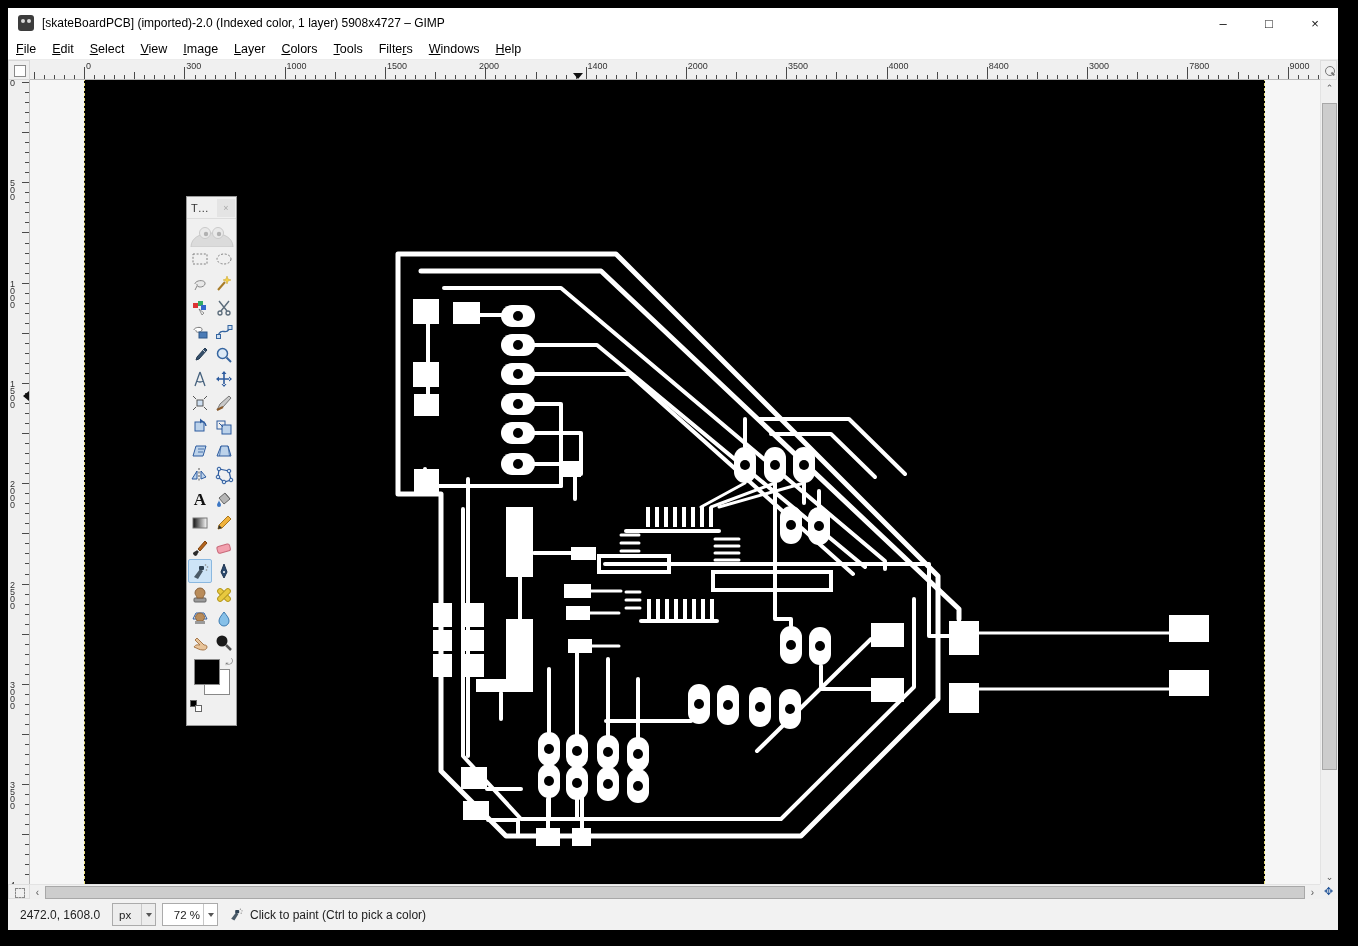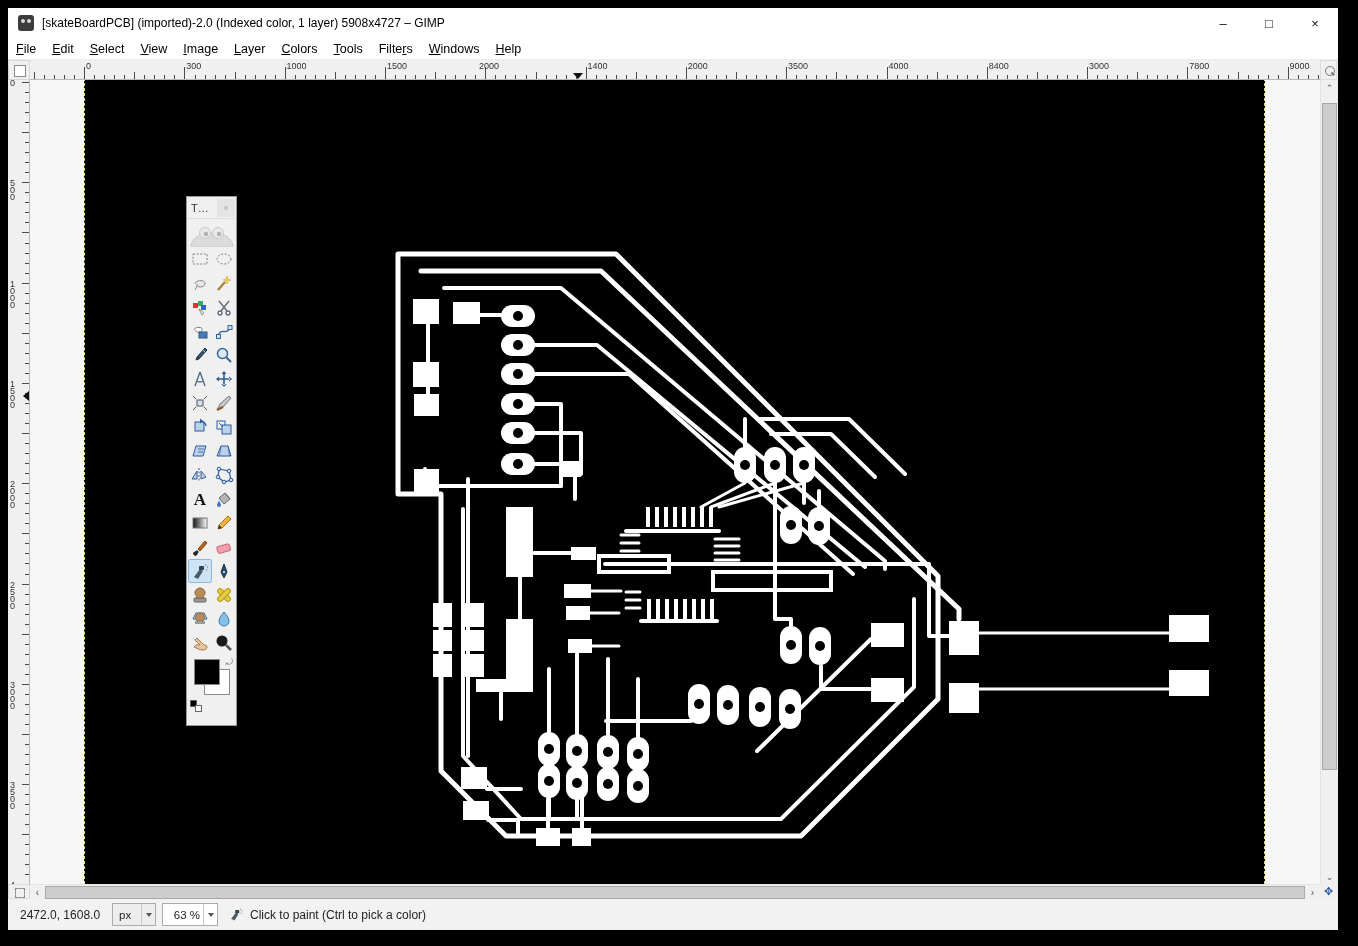--- a/index.html
+++ b/index.html
@@ -563,21 +563,21 @@
   <div id="quickmask-btn"></div>
   <div id="nav-btn">✥</div>
 
   <div id="statusbar">
     <div id="status-pos">2472.0, 1608.0</div>
     <div class="combo" id="unit-combo">
       <span style="flex:1">px</span>
       <span class="dd"></span>
     </div>
     <div class="combo" id="zoom-combo">
-      <span class="val">63 %</span>
+      <span class="val">72 %</span>
       <span class="dd"></span>
     </div>
     <div id="status-tool-icon"><svg width="16" height="16" viewBox="0 0 20 20">
           <path d="M4 16l6-8 3 2-5 8z" fill="#4a5a68"></path>
           <rect x="9" y="5" width="5" height="4" rx="1" fill="#2f4254"></rect>
           <g fill="#888">
             <circle cx="15.5" cy="4" r=".8"></circle>
             <circle cx="17.5" cy="6" r=".8"></circle>
             <circle cx="16.5" cy="9" r=".8"></circle>
           </g>

